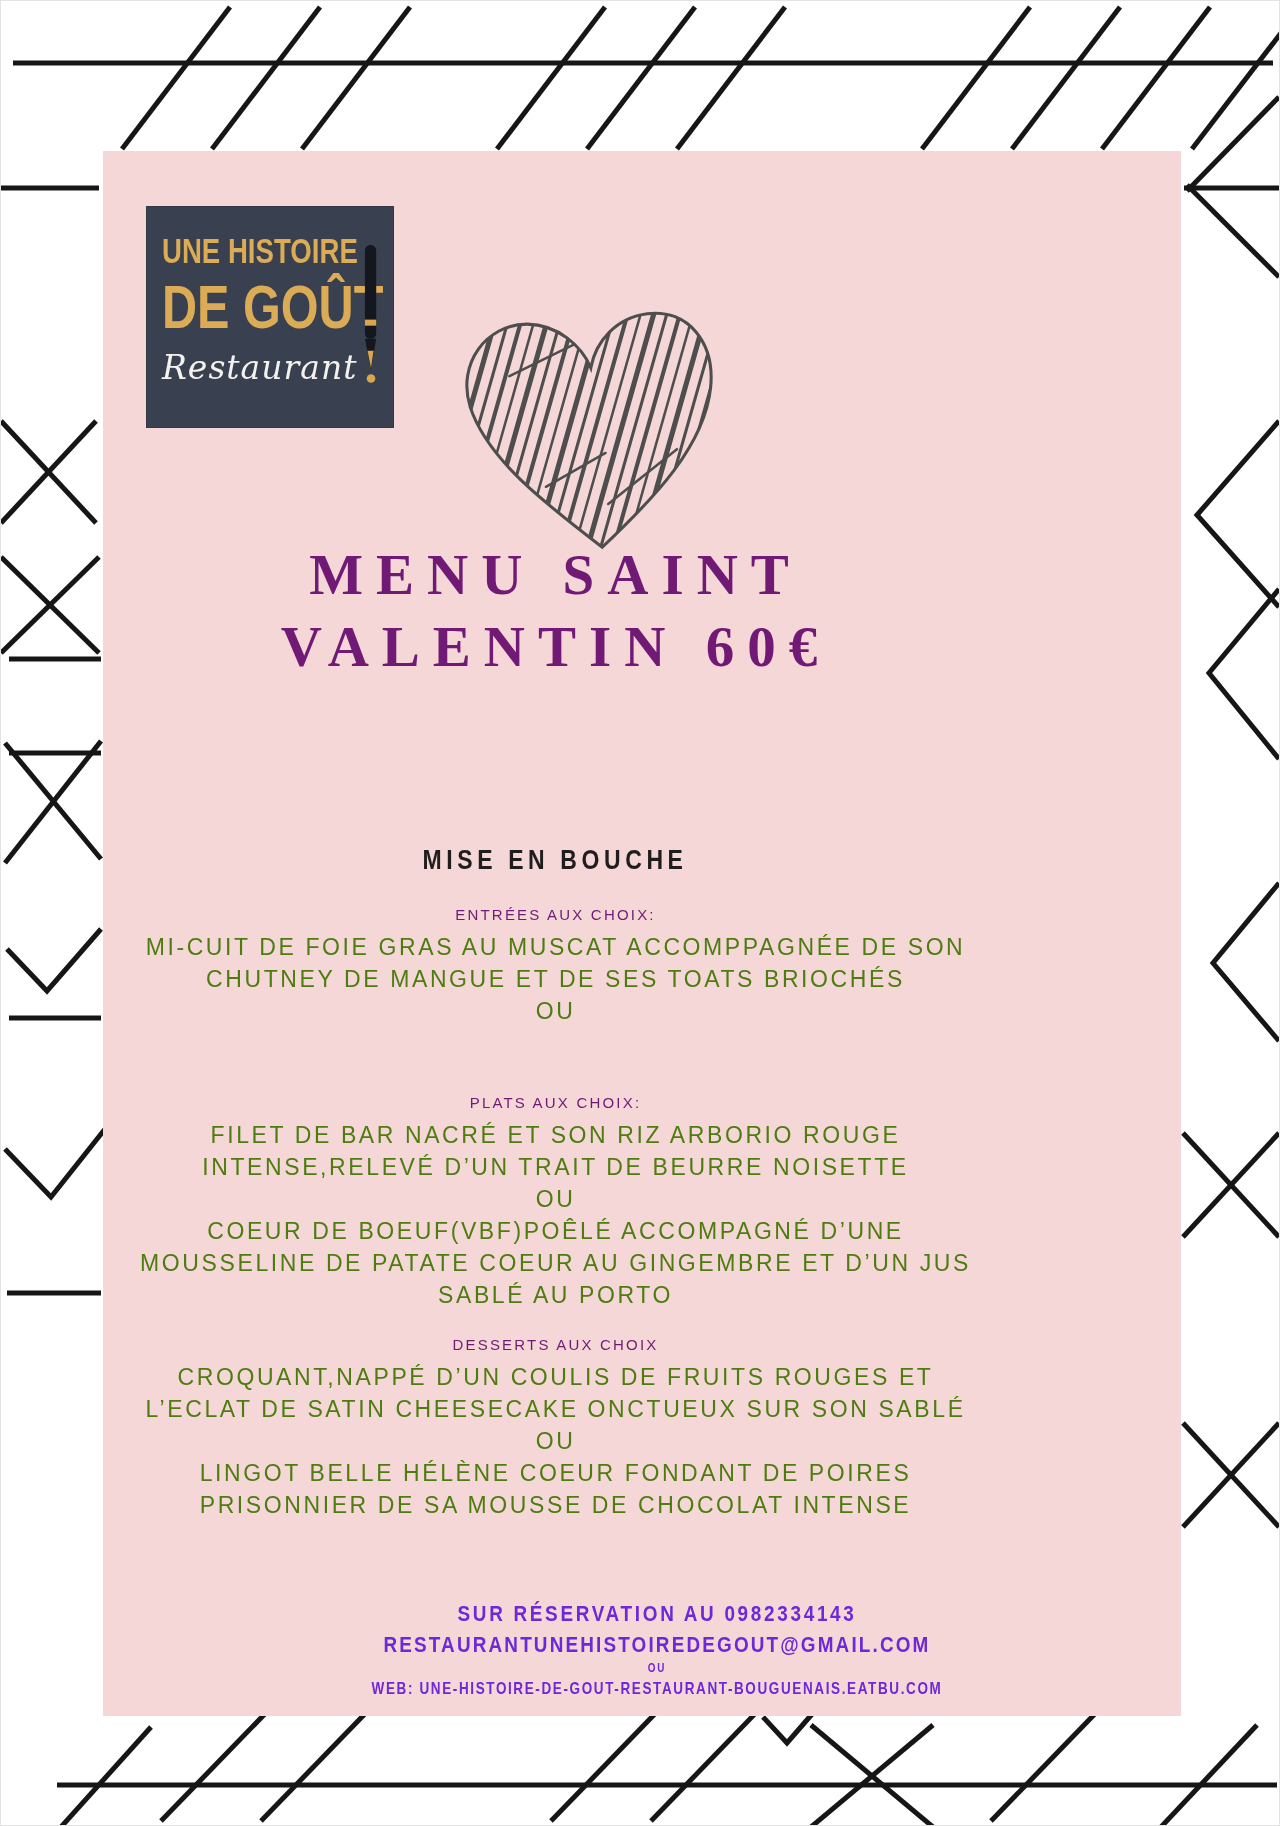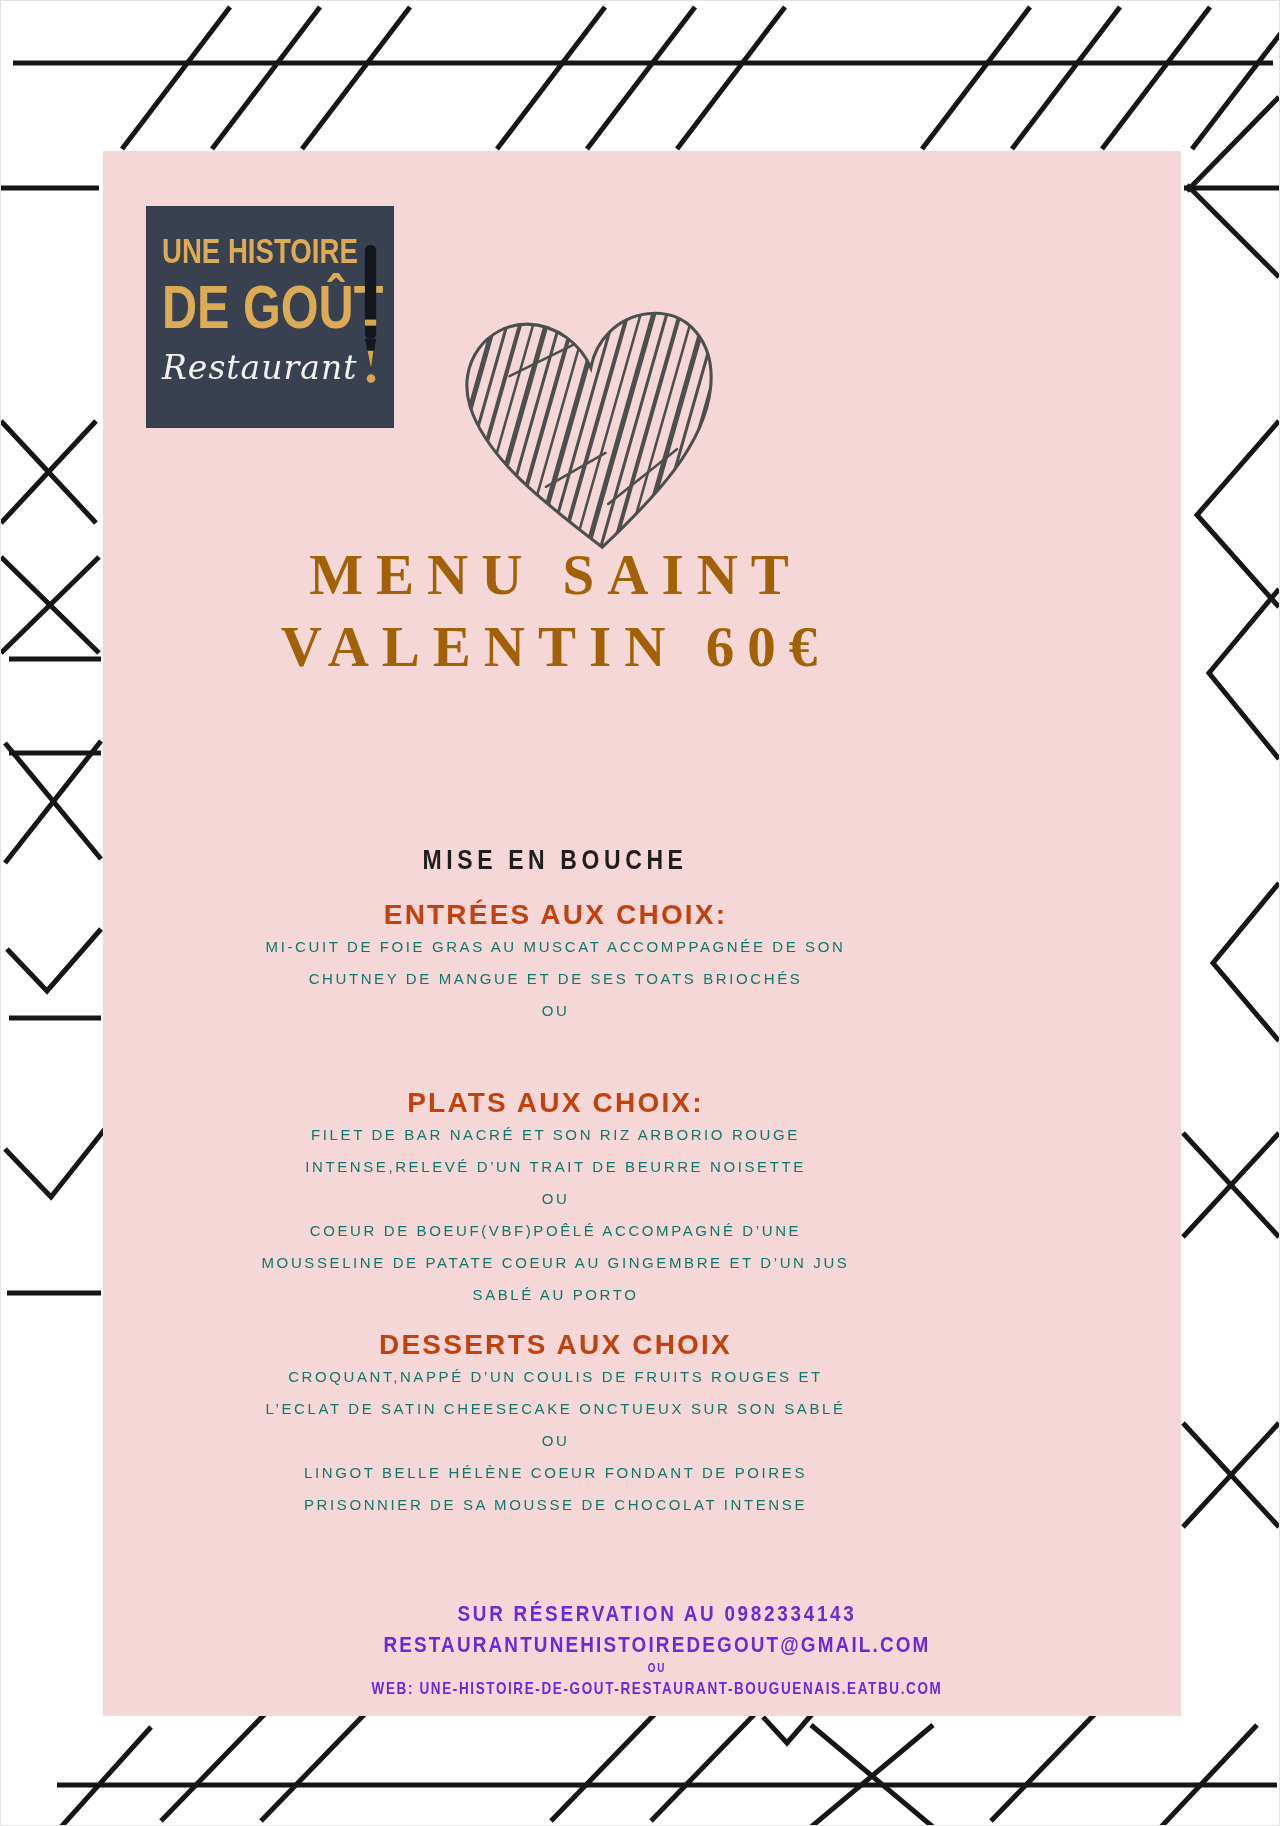--- a/index.html
+++ b/index.html
@@ -33,31 +33,31 @@
   .logo-l3{
     font-family:"DejaVu Serif",serif;font-style:italic;font-size:33px;
     color:#f4f2ee;margin-top:10px;white-space:nowrap;letter-spacing:1px;
   }
   .logo-pen{position:absolute;right:10px;top:22px;width:26px;height:178px;}
   
   .heart{position:absolute;left:348px;top:148px;width:286px;height:258px;transform:rotate(-3deg);}
   
   .content{position:absolute;left:0;top:0;width:905px;height:100%;text-align:center;color:#3f3b3d;}
   .title{position:absolute;top:388px;width:100%;
-    font-family:"Liberation Serif",serif;font-weight:700;color:#a16207;
+    font-family:"Liberation Serif",serif;font-weight:700;color:#701a75;
     font-size:57px;line-height:72px;letter-spacing:13px;white-space:nowrap;}
   .mise{position:absolute;top:694px;width:100%;}
   .mise span{display:inline-block;font-weight:700;font-size:25px;letter-spacing:5px;
     color:#201d1f;transform:scale(.92,1.1);white-space:nowrap;}
   .menu-section{position:absolute;width:100%;}
   .sec1{top:750px}.sec2{top:938px}.sec3{top:1180px}
-  .sec-head{margin:0 0 2px 0;font-size:28px;font-weight:700;letter-spacing:2.2px;
-    color:#c2410c;line-height:28px;white-space:nowrap;}
-  .sec-line{font-size:15px;font-weight:400;letter-spacing:2.6px;line-height:32px;
-    color:#0f766e;white-space:nowrap;}
+  .sec-head{margin:0 0 2px 0;font-size:15px;font-weight:400;letter-spacing:2.2px;
+    color:#701a75;line-height:28px;white-space:nowrap;}
+  .sec-line{font-size:23px;font-weight:400;letter-spacing:2.6px;line-height:32px;
+    color:#4d7c0f;white-space:nowrap;}
   
   .footer{position:absolute;left:15px;top:1446px;width:1078px;text-align:center;color:#6d28d9;}
   .cond{display:block;transform:scale(.9,1.08);transform-origin:center;white-space:nowrap;}
   .f-res{font-weight:700;font-size:21px;letter-spacing:3px;line-height:31px;}
   .f-mail{font-weight:700;font-size:21px;letter-spacing:2.4px;line-height:31px;}
   .f-or{font-weight:700;font-size:11px;letter-spacing:2px;line-height:18px;}
   .f-web{font-weight:700;font-size:15px;letter-spacing:1.8px;line-height:24px;}
 </style>
 </head>
 <body>

